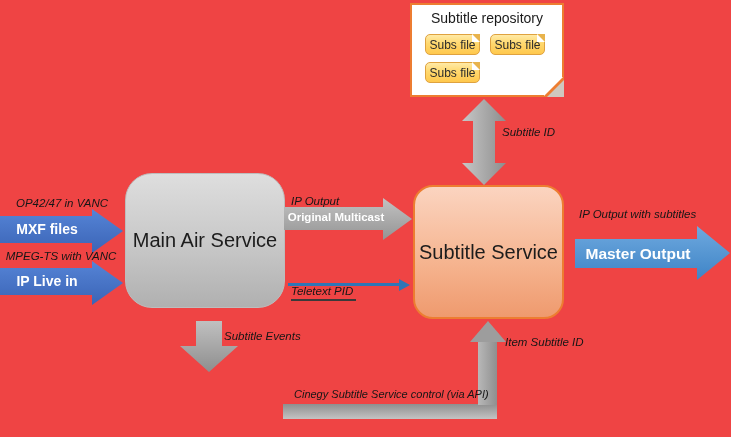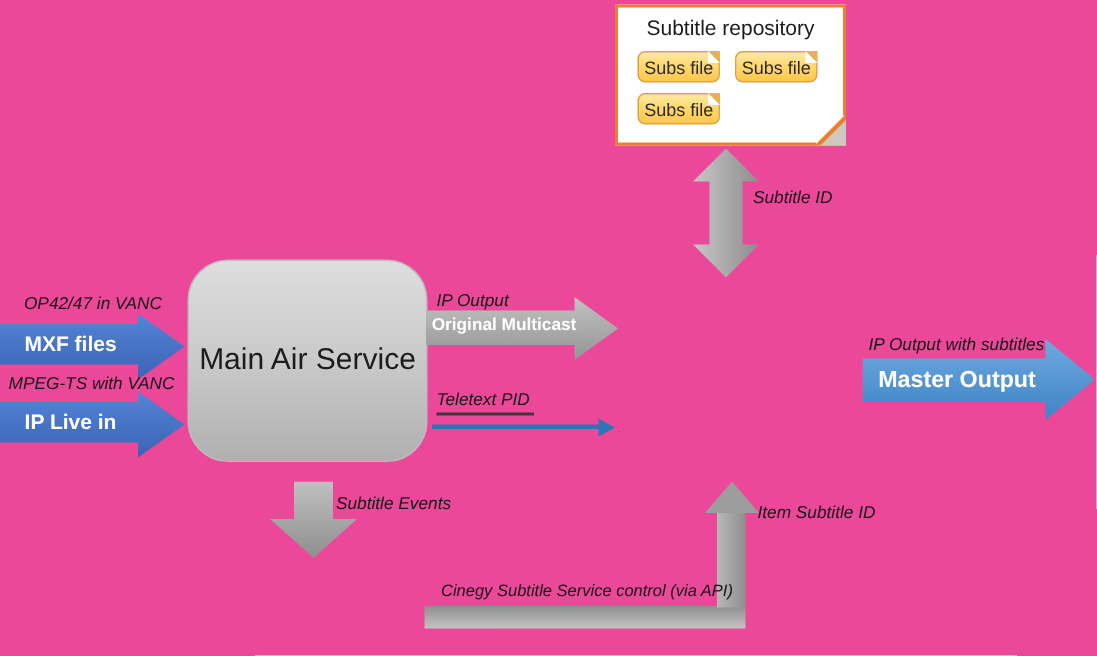--- a/index.html
+++ b/index.html
@@ -1,17 +1,17 @@
 <!DOCTYPE html>
 <html><head>
 <meta charset="utf-8">
 <style>
   html,body{margin:0;padding:0;background:#fff;}
   .canvas{
-    position:relative;width:731px;height:437px;background:#ec4899;overflow:hidden;
+    position:relative;width:731px;height:437px;background:#ef4444;overflow:hidden;
     font-family:"Liberation Sans",sans-serif;color:#1f1f1f;
   }
   .abs{position:absolute;}
 
   
   .node{
     position:absolute;display:flex;align-items:center;justify-content:center;
     text-align:center;color:#1c1c1c;
   }
   .node-mainair{
@@ -50,21 +50,21 @@
   .repo-cover{position:absolute;right:-2px;bottom:-2px;width:20px;height:20px;background:#fff;}
   .repo-fold-edge{position:absolute;right:-2px;bottom:-2px;width:0;height:0;
     border-bottom:21px solid #ED7D31;border-left:21px solid transparent;}
   .repo-fold{position:absolute;right:-2px;bottom:-2px;width:0;height:0;
     border-bottom:17px solid #cfc8bf;border-left:17px solid transparent;}
 
   
   .cap{position:absolute;font-style:italic;font-size:11.5px;color:#161616;white-space:nowrap;}
   .cap-center{text-align:center;}
   .arrow-text{position:absolute;color:#ffffff;font-weight:600;text-align:center;white-space:nowrap;}
-  .cap-underline{border-bottom:2px solid #3a3a3a;padding:0 3px 2px 0;}
+  .cap-underline{border-bottom:2px solid #3a3a3a;padding:0 3px 2px 0;margin-top:24px;}
 
   
   .tele-line{position:absolute;left:288px;top:283px;width:112px;height:3px;background:#2E75B6;}
   .tele-head{position:absolute;left:399px;top:279px;width:0;height:0;
     border-left:11px solid #2E75B6;border-top:6px solid transparent;border-bottom:6px solid transparent;}
 
   
   .elbow-bar{position:absolute;left:283px;top:404px;width:214px;height:15px;
     background:linear-gradient(180deg,#8f8f8f,#c3c3c3);}
   .elbow-shaft{position:absolute;left:478px;top:341px;width:19px;height:64px;
@@ -107,20 +107,23 @@
           <stop offset="1" stop-color="#8d8d8d"></stop>
       </linearGradient>
     </defs>
     <polygon points="22,0 44,22 33,22 33,64 44,64 22,86 0,64 11,64 11,22 0,22" fill="url(#ggray1)"></polygon>
   </svg>
   <div class="cap" style="left:502px;top:126px;">Subtitle ID</div>
 
   <div class="node node-mainair">
     <span>Main Air Service</span>
   </div>
+  <div class="node node-subsvc">
+    <span>Subtitle Service</span>
+  </div>
 
   <div class="cap cap-center" style="left:6px;top:197px;width:112px;">OP42/47 in VANC</div>
   <svg class="abs" style="left:0;top:208px;" width="124" height="46">
     <defs>
       <linearGradient id="gblue1" x1="0" y1="0" x2="0" y2="1">
         <stop offset="0" stop-color="#5584d6"></stop>
           <stop offset="1" stop-color="#3b64b6"></stop>
       </linearGradient>
     </defs>
     <polygon points="0,8 92,8 92,1 123,23 92,45 92,35 0,35" fill="url(#gblue1)"></polygon>
@@ -148,21 +151,21 @@
       </linearGradient>
     </defs>
     <polygon points="0,11 99,11 99,2 128,23 99,44 99,34 0,34" fill="url(#ggray2)"></polygon>
   </svg>
   <div class="arrow-text" style="left:286px;top:211px;width:100px;font-size:11.5px;">Original Multicast</div>
 
   <div class="cap cap-underline" style="left:291px;top:261px;">Teletext PID</div>
   <div class="tele-line"></div>
   <i class="tele-head"></i>
 
-  <div class="cap" style="left:579px;top:224px;">IP Output with subtitles</div>
+  <div class="cap" style="left:579px;top:208px;">IP Output with subtitles</div>
   <svg class="abs" style="left:575px;top:222px;" width="156" height="62">
     <defs>
       <linearGradient id="glblue" x1="0" y1="0" x2="0" y2="1">
         <stop offset="0" stop-color="#6fa9df"></stop>
           <stop offset="1" stop-color="#3e84c6"></stop>
       </linearGradient>
     </defs>
     <polygon points="0,17 122,17 122,4 155,31 122,58 122,46 0,46" fill="url(#glblue)"></polygon>
   </svg>
   <div class="arrow-text" style="left:577px;top:245px;width:122px;font-size:15.5px;">Master Output</div>

